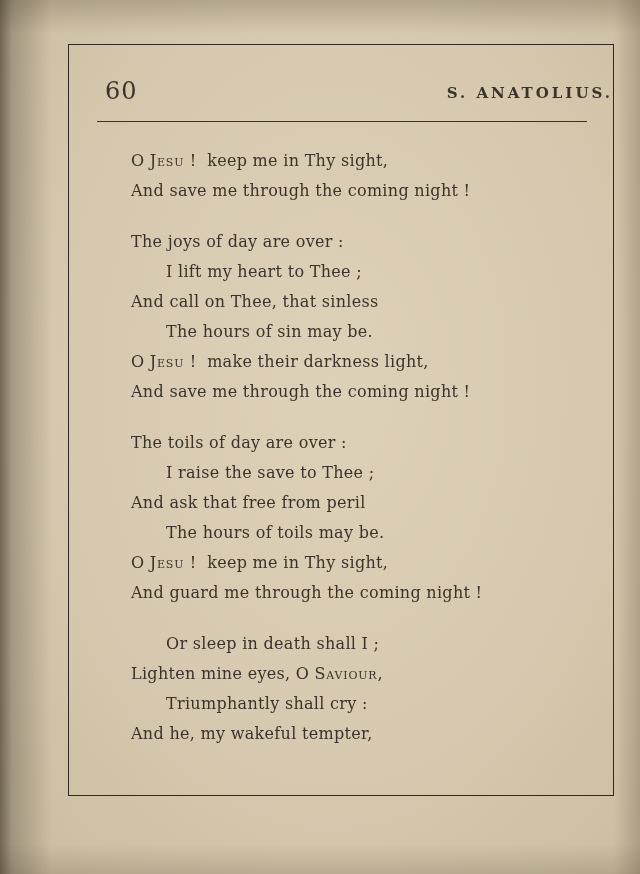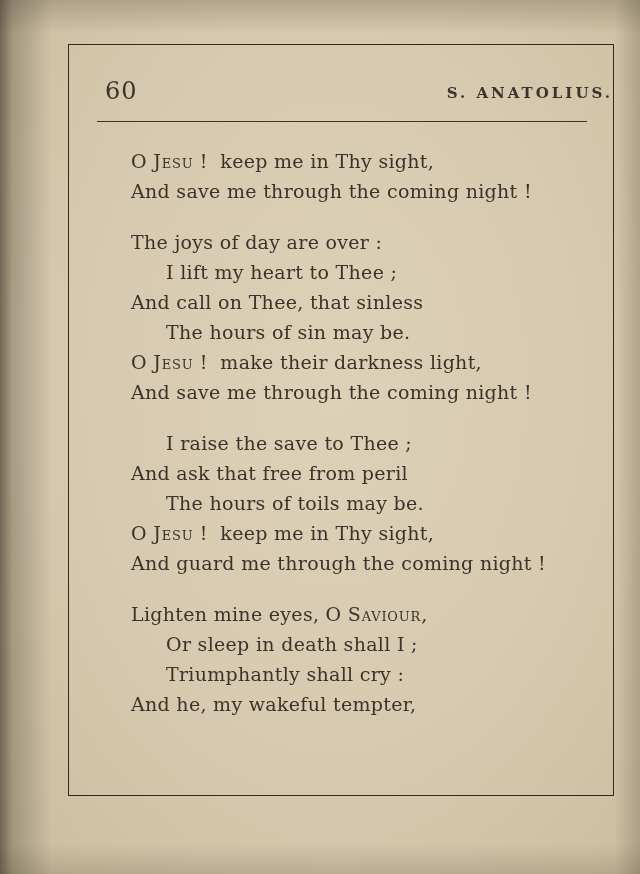--- a/index.html
+++ b/index.html
@@ -50,21 +50,21 @@
   }
   .header-rule{
     margin:0 26px 0 28px;
     border:none;
     border-top:1.6px solid #3a332a;
     height:0;
   }
   .hymn-body{
     margin:24px 30px 0 62px;
     color:#3a332b;
-    font-size:19px;
+    font-size:16px;
     line-height:30px;
     letter-spacing:0.3px;
   }
   .stanza{margin-bottom:21px;}
   .line{white-space:pre-wrap;}
   .line.indent{padding-left:35px;}
   .sc{font-variant:small-caps;letter-spacing:0.8px;}
 </style>
 </head>
 <body>
@@ -84,26 +84,27 @@
       </div>
       <div class="stanza">
         <div class="line"><span>The joys of day are over :</span></div>
         <div class="line indent"><span>I lift my heart to Thee ;</span></div>
         <div class="line"><span>And call on Thee, that sinless</span></div>
         <div class="line indent"><span>The hours of sin may be.</span></div>
         <div class="line"><span>O </span><span class="sc">Jesu</span><span> !  make their darkness light,</span></div>
         <div class="line"><span>And save me through the coming night !</span></div>
       </div>
       <div class="stanza">
+        <div class="line"><span>The toils of day are over :</span></div>
         <div class="line indent"><span>I raise the save to Thee ;</span></div>
         <div class="line"><span>And ask that free from peril</span></div>
         <div class="line indent"><span>The hours of toils may be.</span></div>
         <div class="line"><span>O </span><span class="sc">Jesu</span><span> !  keep me in Thy sight,</span></div>
         <div class="line"><span>And guard me through the coming night !</span></div>
       </div>
       <div class="stanza">
+        <div class="line indent"><span>Or sleep in death shall I ;</span></div>
         <div class="line"><span>Lighten mine eyes, O </span><span class="sc">Saviour</span><span>,</span></div>
-        <div class="line indent"><span>Or sleep in death shall I ;</span></div>
         <div class="line indent"><span>Triumphantly shall cry :</span></div>
         <div class="line"><span>And he, my wakeful tempter,</span></div>
       </div>
     </div>
 </div>
 
 </body></html>

